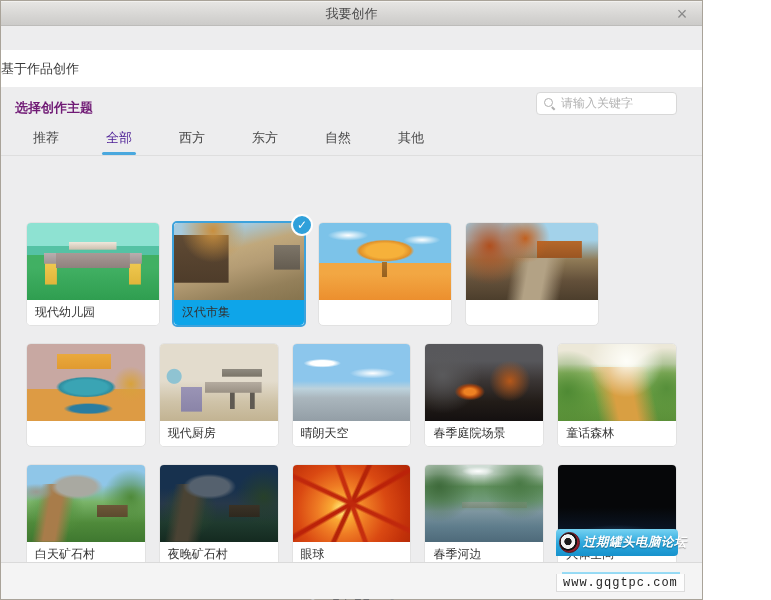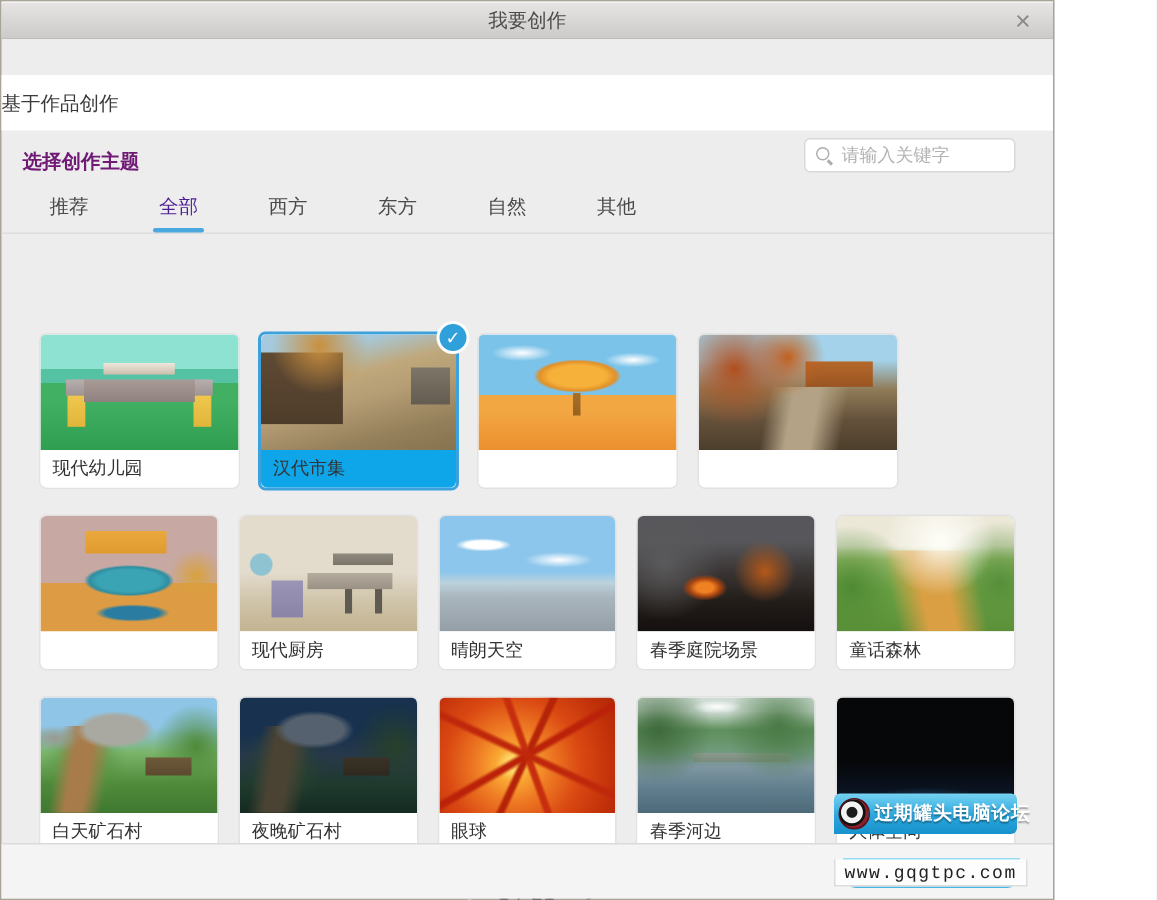--- a/index.html
+++ b/index.html
@@ -168,21 +168,21 @@
   .page-text { font-size:13px; color:#6e6e6e; letter-spacing:1px; }
 
   
   .footer { position:absolute; left:0; right:0; bottom:0; height:37px;
     background:#f4f4f4; border-top:1px solid #dadada; }
 
   
   .watermark { position:absolute; right:24px; bottom:9px; z-index:5; width:122px; }
   .wm-top { display:flex; align-items:center; height:27px;
     background:linear-gradient(180deg,#76d2f2 0%,#2aa6dc 55%,#1792cc 100%);
-    border-radius:4px 4px 4px 0; padding:0 4px 0 3px; }
+    border-radius:4px 4px 4px 0; padding:0 4px 0 3px;font-style:italic; }
   .wm-logo { width:21px; height:21px; border-radius:50%; flex:0 0 21px; margin-right:3px;
     background:radial-gradient(circle at 42% 45%, #1a1a1a 0 22%, #f2f2f2 26% 46%, #111 50% 58%, #8c1f2c 62% 100%);
     border:1px solid #5a1016; }
   .wm-title { color:#fff; font-size:12.5px; font-weight:bold; white-space:nowrap;
     text-shadow:0 1px 1px rgba(0,0,0,.35); letter-spacing:.5px; }
   .wm-bottom { position:relative; height:18px; margin-top:16px; }
   .wm-bottom::before { content:""; position:absolute; left:6px; right:-2px; top:0; bottom:-2px;
     background:linear-gradient(180deg,#9adcf5,#49b4e2); border-radius:0 0 9px 9px; }
   .wm-url { position:relative; display:inline-block; background:#fdfdfd; height:18px;
     line-height:18px; padding:0 6px; font-size:12px; color:#222;

